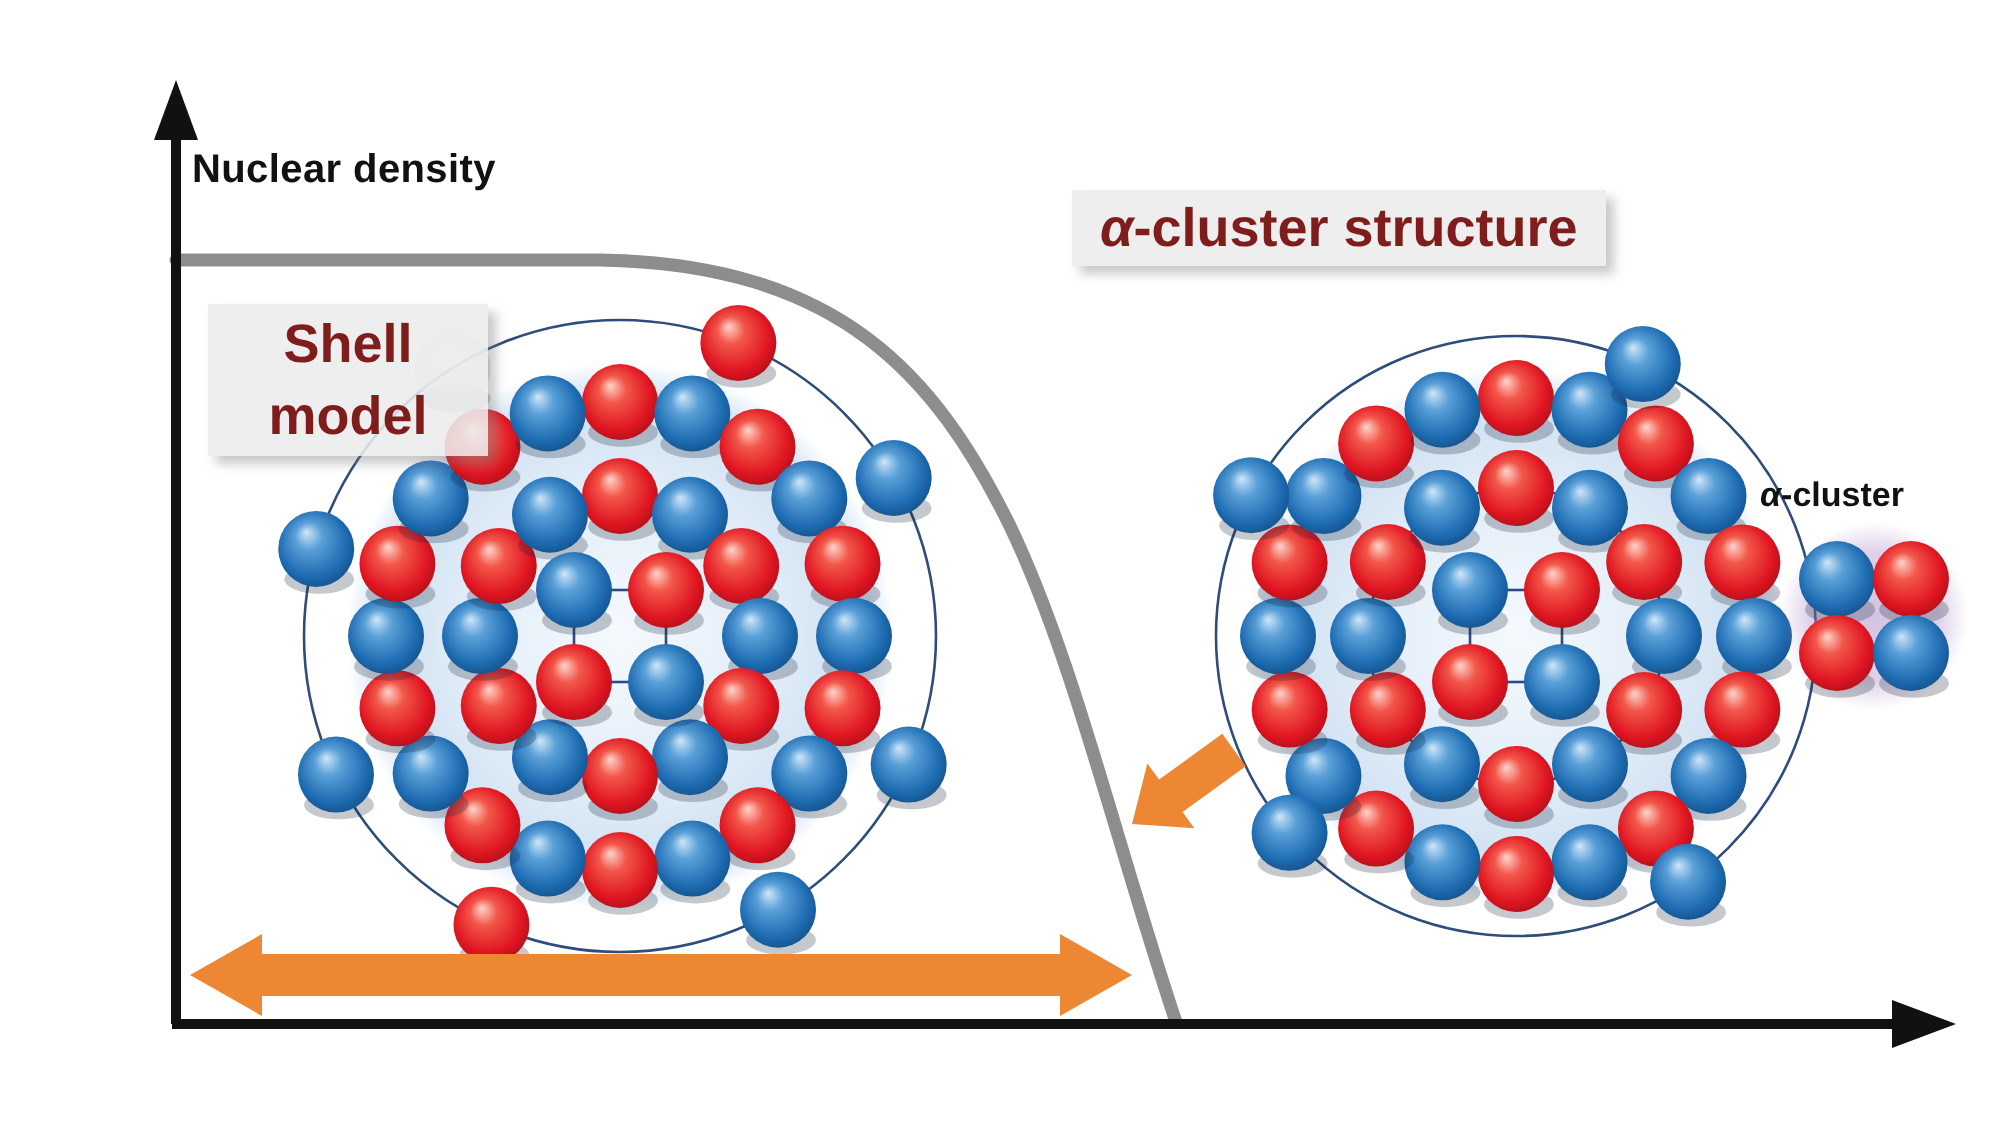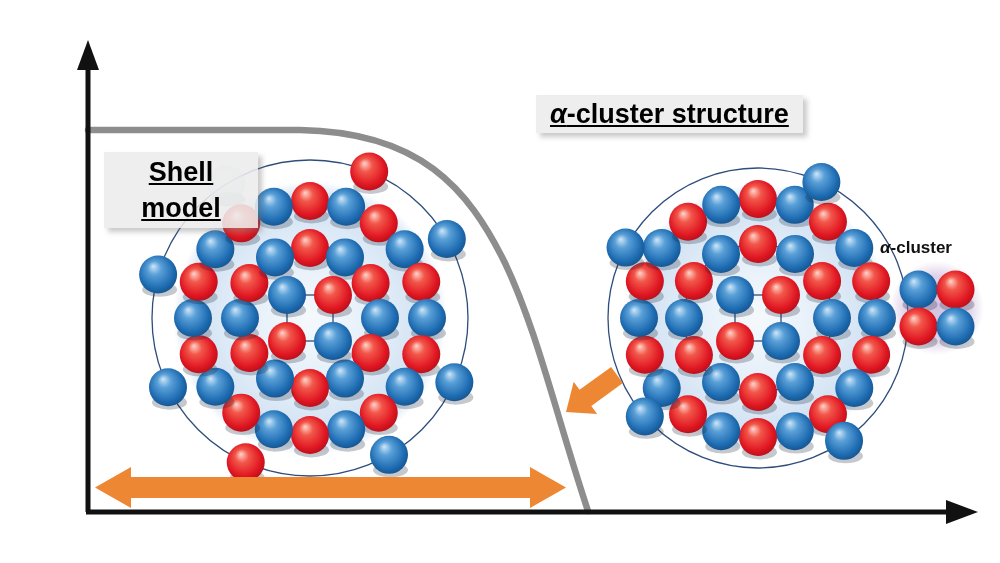--- a/index.html
+++ b/index.html
@@ -12,24 +12,24 @@
   }
   #scene{position:absolute;left:0;top:0;z-index:1;}
   .lbl{
     position:absolute;z-index:2;
     color:#111;font-weight:bold;white-space:nowrap;
   }
   .axis-lbl{font-size:20px;letter-spacing:0.2px;}
   .box{
     background:rgba(236,236,236,0.88);
     box-shadow:4px 4px 5px rgba(120,120,120,0.40);
-    color:#000000;font-weight:bold;text-align:center;text-decoration:underline;
+    color:#7f1d1d;font-weight:bold;text-align:center;
   }
   #shell-label{
-    left:104px;top:152px;width:154px;
+    left:104px;top:152px;width:140px;
     font-size:27px;line-height:36px;padding:2px 0;
   }
   #alpha-structure-label{
     left:536px;top:95px;
     font-size:27px;line-height:36px;padding:1px 14px;
   }
   #alpha-cluster-label{
     left:880px;top:238px;font-size:17px;z-index:3;
   }
   .alpha{font-style:italic;}
@@ -264,20 +264,21 @@
       </g>
       <path d="M88,130 L300,130 C420,132 468,188 505,263 C537,330 557,418 588,511" fill="none" stroke="#8d8d8d" stroke-width="6.5" stroke-linecap="round"></path>
       <line x1="88" y1="512" x2="88" y2="56" stroke="#111111" stroke-width="5"></line>
       <polygon points="88,40 77,70 99,70" fill="#111111"></polygon>
       <line x1="86" y1="512" x2="962" y2="512" stroke="#111111" stroke-width="5"></line>
       <polygon points="978,512 946,500 946,524" fill="#111111"></polygon>
       <polygon points="95,487.5 131,467 131,477 530,477 530,467 566,487.5 530,508 530,498 131,498 131,508" fill="#ED8733"></polygon>
       <polygon points="611.1277238481122,366.90578152037085 579.5538481992221,389.8123187558401 573.6815720473343,381.718100276211 566,412 597.1706766548856,414.09497419472757 591.2984005029978,406.0007557150984 622.8722761518878,383.09421847962915" fill="#ED8733"></polygon>
     </svg>
 
+  <div class="lbl axis-lbl" id="y-axis-label" style="left:96px;top:74px">Nuclear density</div>
 
 
   <div class="lbl box" id="shell-label">
     <div>Shell</div>
     <div>model</div>
   </div>
 
   <div class="lbl box" id="alpha-structure-label"><span class="alpha">α</span><span>-cluster structure</span></div>
 
   <div class="lbl" id="alpha-cluster-label"><span class="alpha">α</span><span>-cluster</span></div>

